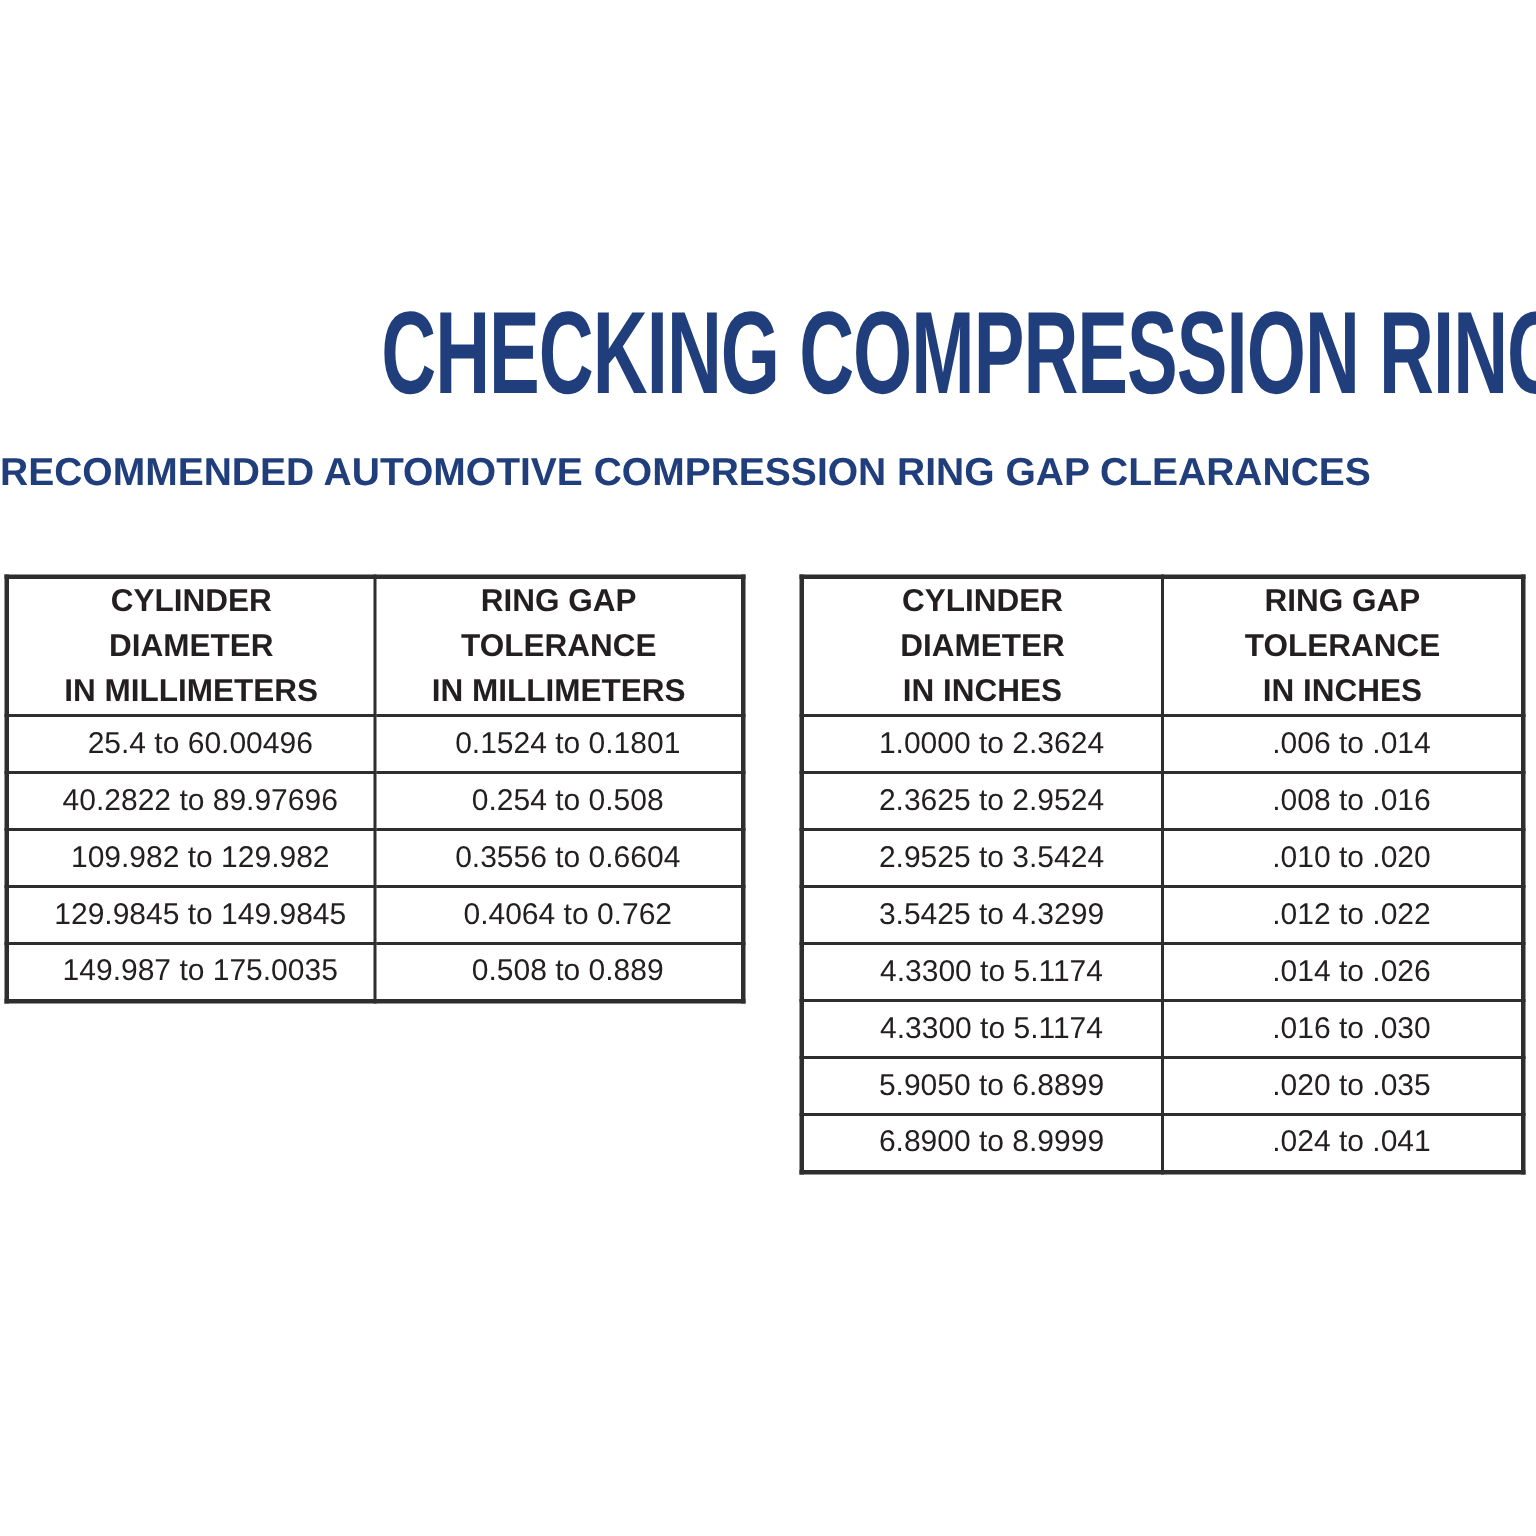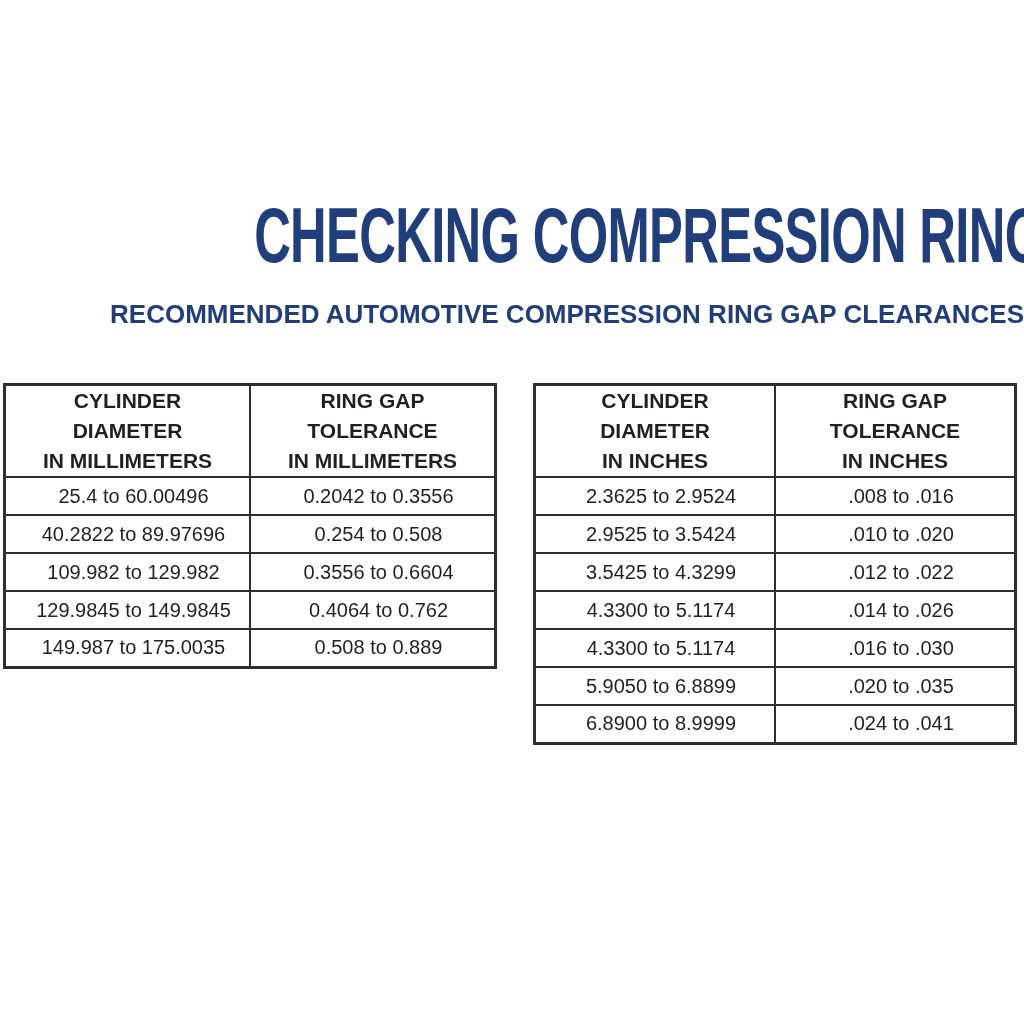--- a/index.html
+++ b/index.html
@@ -21,21 +21,21 @@
     display:inline-block;
     font-size:78px;font-weight:bold;
     color:var(--heading-blue);
     white-space:nowrap;
     transform:scaleX(0.65);
     transform-origin:center;
     letter-spacing:-1px;
   }
   .subtitle{
     position:absolute;left:0;right:0;top:299px;
-    text-align:right;
+    text-align:left;
     font-size:26px;font-weight:bold;
     color:var(--heading-blue);
     white-space:nowrap;
     letter-spacing:0px;
   }
 
   table.spec{
     position:absolute;top:383px;
     border-collapse:collapse;
     table-layout:fixed;
@@ -78,21 +78,21 @@
 DIAMETER
 IN MILLIMETERS</th>
         <th>RING GAP
 TOLERANCE
 IN MILLIMETERS</th>
       </tr>
     </thead>
     <tbody>
       <tr>
         <td>25.4 to 60.00496</td>
-        <td>0.2042 to 0.3556</td>
+        <td>0.1524 to 0.1801</td>
       </tr>
       <tr>
         <td>40.2822 to 89.97696</td>
         <td>0.254 to 0.508</td>
       </tr>
       <tr>
         <td>109.982 to 129.982</td>
         <td>0.3556 to 0.6604</td>
       </tr>
       <tr>
@@ -111,20 +111,24 @@
       <tr>
         <th>CYLINDER
 DIAMETER
 IN INCHES</th>
         <th>RING GAP
 TOLERANCE
 IN INCHES</th>
       </tr>
     </thead>
     <tbody>
+      <tr>
+        <td>1.0000 to 2.3624</td>
+        <td>.006 to .014</td>
+      </tr>
       <tr>
         <td>2.3625 to 2.9524</td>
         <td>.008 to .016</td>
       </tr>
       <tr>
         <td>2.9525 to 3.5424</td>
         <td>.010 to .020</td>
       </tr>
       <tr>
         <td>3.5425 to 4.3299</td>

